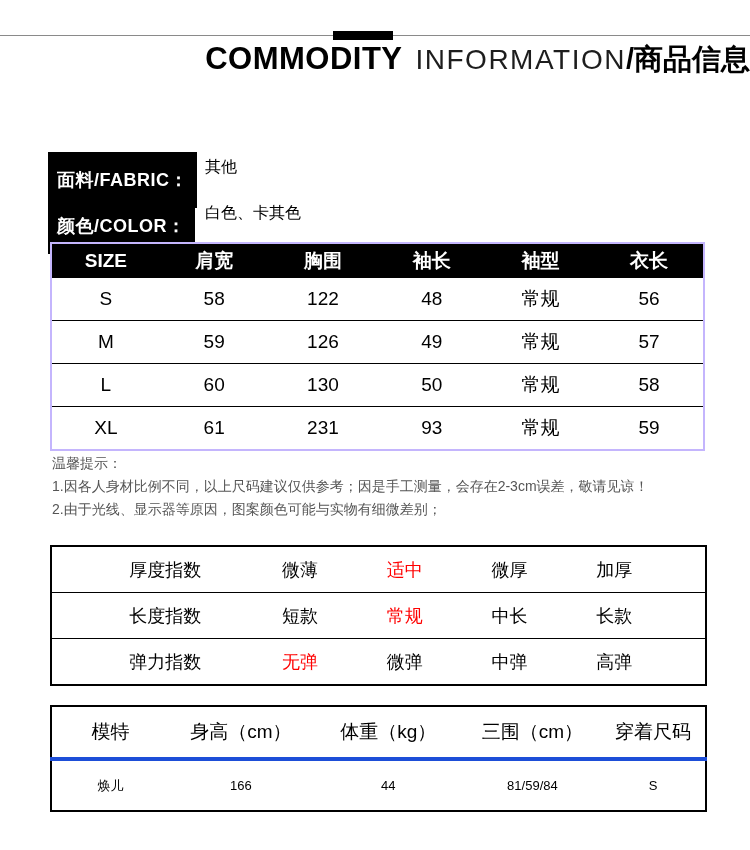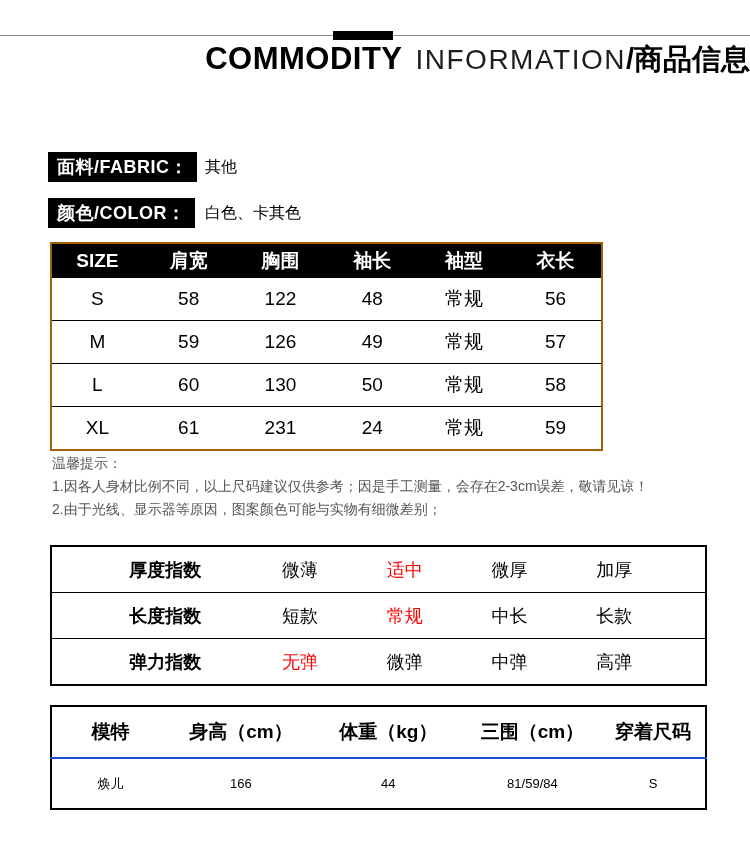--- a/index.html
+++ b/index.html
@@ -18,43 +18,43 @@
   .title .en-bold  { font-size:31px; font-weight:bold; letter-spacing:0.5px; }
   .title .en-light { font-size:28px; font-weight:normal; color:#1d1d1d; letter-spacing:1.5px; margin-left:13px; }
   .title .cn       { font-size:29px; font-weight:bold; }
 
   
   .attr-row { position:absolute; left:48px; height:30px; width:650px; }
   .attr-row.fabric { top:152px; }
   .attr-row.color  { top:198px; }
   .attr-label {
     display:inline-block; background:#000; color:#fff; font-size:18px;
-    line-height:30px; padding:0 9px; font-weight:bold; letter-spacing:0.5px;
+    line-height:30px; padding:13px 9px; font-weight:bold; letter-spacing:0.5px;
   }
   .attr-value { position:absolute; left:157px; top:0; font-size:16px; line-height:30px; color:#000; }
 
   
   table { border-collapse:collapse; table-layout:fixed; }
-  .size-table { position:absolute; left:50px; top:242px; width:553px; border:2px solid #a16207; }
+  .size-table { position:absolute; left:50px; top:242px; width:655px; border:2px solid #c4b5fd; }
   .size-table th { background:#000; color:#fff; height:31px; font-size:19px; font-weight:bold; text-align:center; }
   .size-table td { height:40px; text-align:center; font-size:19px; border-top:1px solid #000; }
 
   
   .tips { position:absolute; left:52px; top:452px; width:660px; font-size:14px; color:#555; line-height:23px; }
 
   
   .index-table { position:absolute; left:50px; top:545px; width:657px; border:2px solid #000; }
   .index-table td { height:43px; text-align:center; font-size:18px; border-top:1px solid #000; }
   .index-table tr:first-child td { border-top:none; }
-  .index-table td.lbl { font-weight:bold;padding-left:32px; }
+  .index-table td.lbl { font-weight:normal;padding-left:32px; }
   .index-table td.sel { color:#ff0000; }
 
   
   .model-table { position:absolute; left:50px; top:705px; width:657px; border:2px solid #000; }
-  .model-table th { height:48px; font-size:19px; font-weight:bold; text-align:center; border-bottom:2px solid #1d4ed8; }
+  .model-table th { height:48px; font-size:19px; font-weight:normal; text-align:center; border-bottom:4px solid #1d4ed8; }
   .model-table td { height:47px; font-size:13px; text-align:center; }
 </style>
 </head>
 <body>
 
 <div class="page">
 
   <div class="divider-line"></div>
   <div class="divider-bar"></div>
 
@@ -111,21 +111,21 @@
       <td>60</td>
       <td>130</td>
       <td>50</td>
       <td>常规</td>
       <td>58</td>
     </tr>
     <tr>
       <td>XL</td>
       <td>61</td>
       <td>231</td>
-      <td>24</td>
+      <td>93</td>
       <td>常规</td>
       <td>59</td>
     </tr>
   </tbody>
     </table>
 
   <div class="tips">
     <div>温馨提示：</div>
     <div>1.因各人身材比例不同，以上尺码建议仅供参考；因是手工测量，会存在2-3cm误差，敬请见谅！</div>
     <div>2.由于光线、显示器等原因，图案颜色可能与实物有细微差别；</div>

